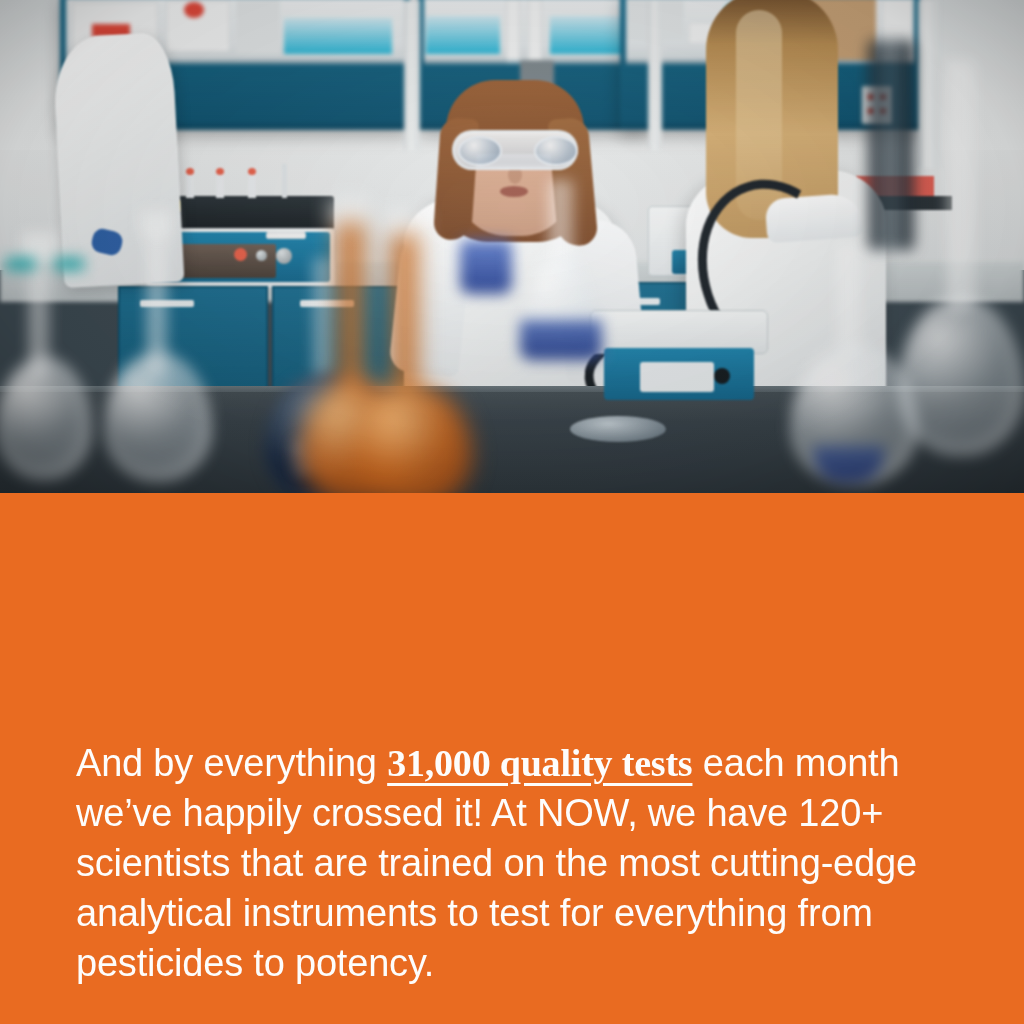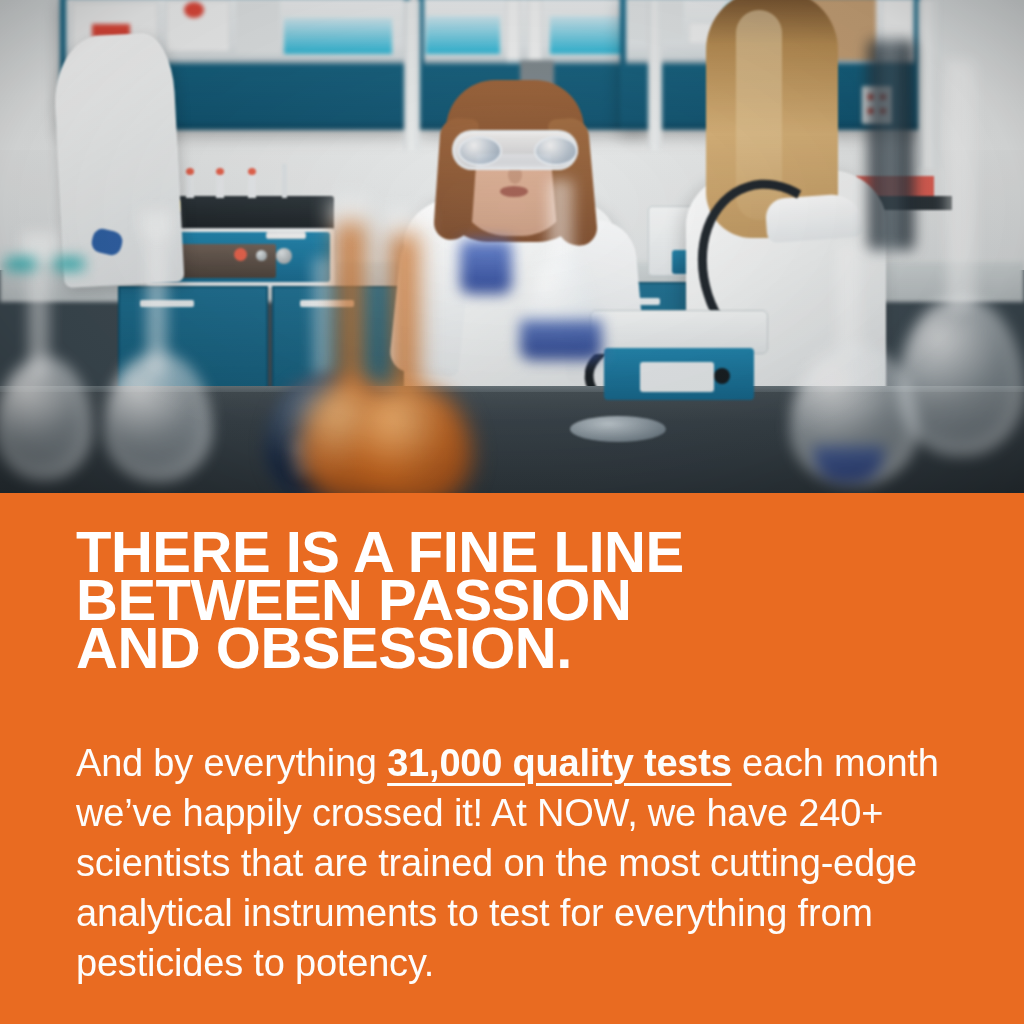--- a/index.html
+++ b/index.html
@@ -304,20 +304,21 @@
     font-size: 38px;
     line-height: 50px;
     letter-spacing: -0.2px;
   }
 
   #body-copy .hl {
     font-weight: 700;
     text-decoration: underline;
     text-underline-offset: 7px;
     text-decoration-thickness: 3px;
+    font-family: Liberation Serif, serif;
   }
 </style>
 </head>
 <body>
 
 <div id="card">
 
   <div id="photo">
 
     <div class="ph wall-upper"></div>
@@ -507,21 +508,18 @@
 
     <div class="blur-near">
       <div class="ph" style="left:868px;top:40px;width:46px;height:210px;background:linear-gradient(90deg,rgba(30,40,48,.85),rgba(70,86,96,.7),rgba(24,34,42,.9));border-radius:6px;"></div>
     </div>
 
     <div id="photo-grade"></div>
   </div>
 
   <div id="panel" style="background: rgb(233, 107, 33);"></div>
 
-  <h1 id="headline">THERE IS A FINE LINE
-BETWEEN PASSION
-AND OBSESSION.</h1>
 
   <p id="body-copy">
-    <span>And by everything </span><span class="hl">31,000 quality tests</span><span> each month we’ve happily crossed it! At NOW, we have 240+ scientists that are trained on the most cutting-edge analytical instruments to test for everything from pesticides to potency.</span>
+    <span>And by everything </span><span class="hl">31,000 quality tests</span><span> each month we’ve happily crossed it! At NOW, we have 120+ scientists that are trained on the most cutting-edge analytical instruments to test for everything from pesticides to potency.</span>
   </p>
 
 </div>
 
 </body></html>

